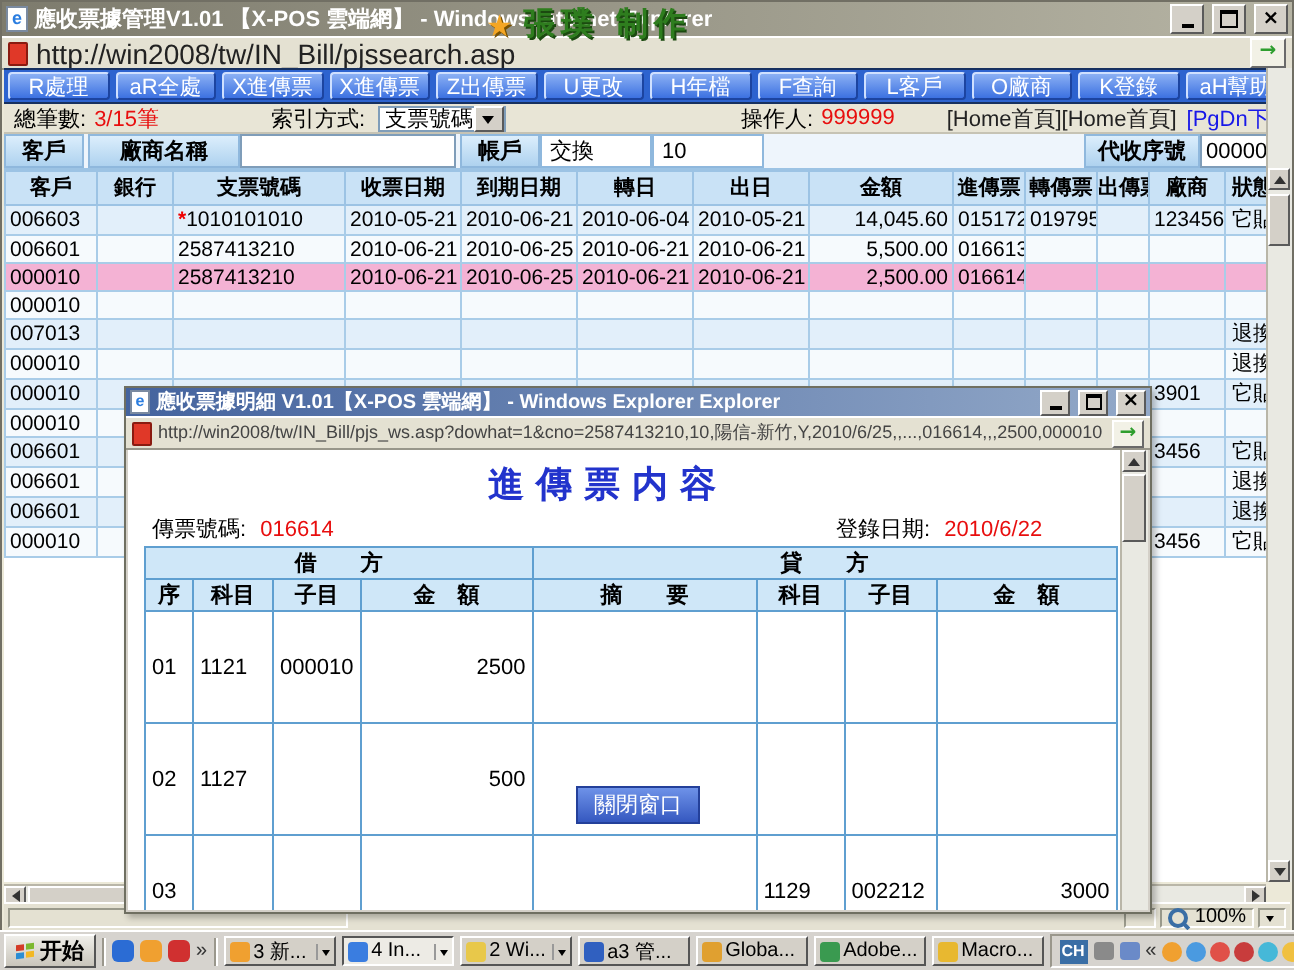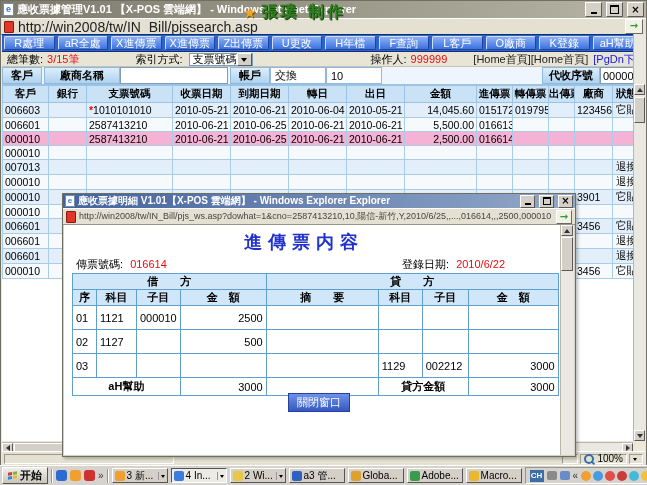--- a/index.html
+++ b/index.html
@@ -100,24 +100,24 @@
              gap:3px;padding:0 2px;color:#fff;font-weight:bold;font-size:10px}
   .dlg-title .winbtn{width:13px;height:11px}
   .dlg-addr{height:15px;background:#e4e1d2;border-top:1px solid #fff;border-bottom:1px solid #98968a;
             display:flex;align-items:center;gap:3px;padding:0 3px}
   .dlg-addr .url{font-size:9px;color:#444}
   .dlg-body{position:absolute;left:1px;right:1px;top:31px;bottom:1px;background:#fff;overflow:hidden}
   .dlg-vscroll{position:absolute;right:0;top:0;bottom:0;width:13px;background:#e9e9e2;border-left:1px solid #b9b6a8}
   .dlg-heading{position:absolute;left:0;right:30px;top:5px;text-align:center;
                font:bold 18px "DejaVu Serif","Liberation Serif",serif;color:#2233cc;letter-spacing:6px}
   .dlg-meta{position:absolute;left:12px;right:24px;top:32px;font-size:11px;white-space:nowrap}
-  .dlg-meta .right{position:absolute;left:326px}
+  .dlg-meta .right{position:absolute;left:342px}
   table.vch{position:absolute;left:8px;top:48px;border-collapse:collapse;font-size:11px;table-layout:fixed}
   .vch th{background:#cfe7f8;border:1px solid #5f9fd0;font-weight:bold;padding:0;overflow:hidden;white-space:nowrap}
-  .vch td{border:1px solid #5f9fd0;background:#fff;padding:0 3px;overflow:hidden;white-space:nowrap}
+  .vch td{border:1px solid #5f9fd0;background:#fff;padding:16px 3px;overflow:hidden;white-space:nowrap}
   .vch .grp{height:15px}
   .vch .sub th{height:15px}
   .vch tbody td{height:23px}
   .vch .totrow td{height:17px}
   .tot{background:linear-gradient(#d8ecfa,#a8cfee);text-align:center;font-weight:bold}
   .ramt{text-align:right}
   .closebtn{position:absolute;left:50%;transform:translateX(-50%);top:168px;
             background:linear-gradient(#6e92e8,#3558c0);color:#fff;border:1px solid #24409a;
             font-size:11px;padding:1px 8px;cursor:pointer}
   

